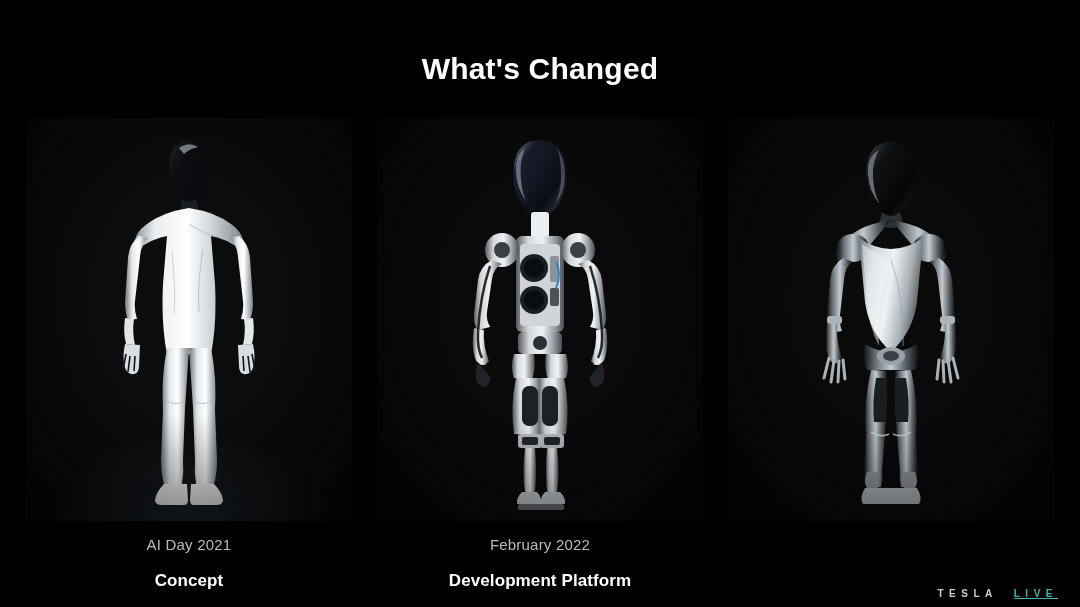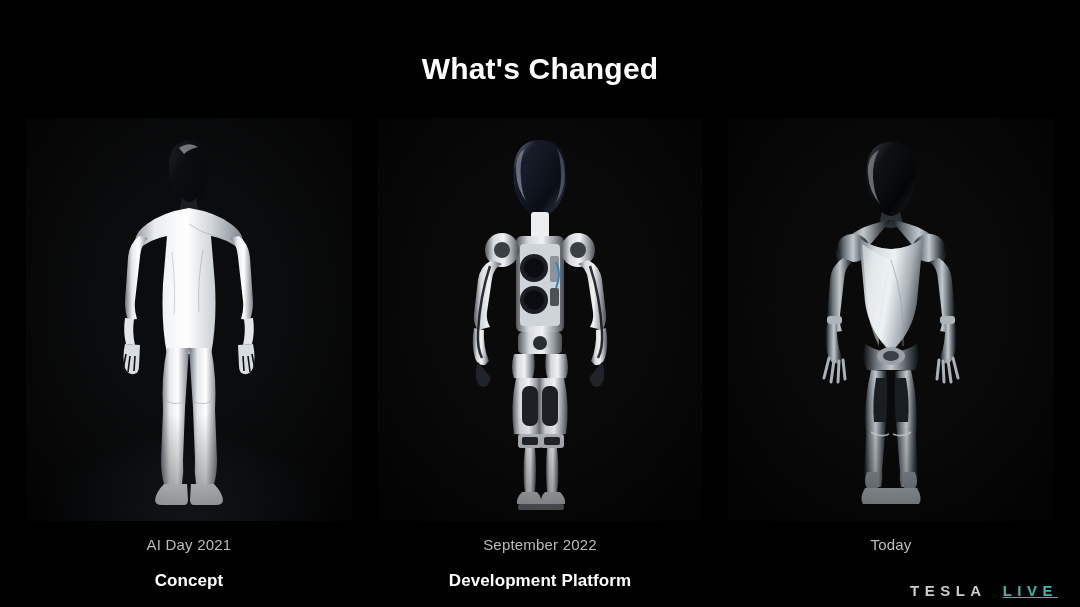--- a/index.html
+++ b/index.html
@@ -71,21 +71,21 @@
   .cap .name {
     color:#ffffff; font-size:17px; font-weight:700; letter-spacing:.1px;
     line-height:24px; margin-top:15px;
   }
 
   
   .watermark {
     position:absolute;
     right:22px; bottom:8px;
     display:flex; align-items:center; gap:16px;
-    font-size:15px; font-weight:700;
+    font-size:10px; font-weight:700;
   }
   .wm-tesla { color:#c9ccce; letter-spacing:5.5px; }
   .wm-live  { color:#3fb6ad; letter-spacing:5.5px;text-decoration:underline; }
 </style>
 </head>
 <body>
 
 <div class="slide">
 
   <div class="title">What's Changed</div>
@@ -307,25 +307,24 @@
       <div class="vignette"></div>
     </div>
   </div>
 
   <div class="captions">
     <div class="cap">
       <div class="date">AI Day 2021</div>
       <div class="name">Concept</div>
     </div>
     <div class="cap">
-      <div class="date">September 2022</div>
+      <div class="date">February 2022</div>
       <div class="name">Development Platform</div>
     </div>
     <div class="cap">
-      <div class="date">Today</div>
     </div>
   </div>
 
   <div class="watermark">
     <span class="wm-tesla">TESLA</span>
     <span class="wm-live">LIVE</span>
   </div>
 
 </div>
 

